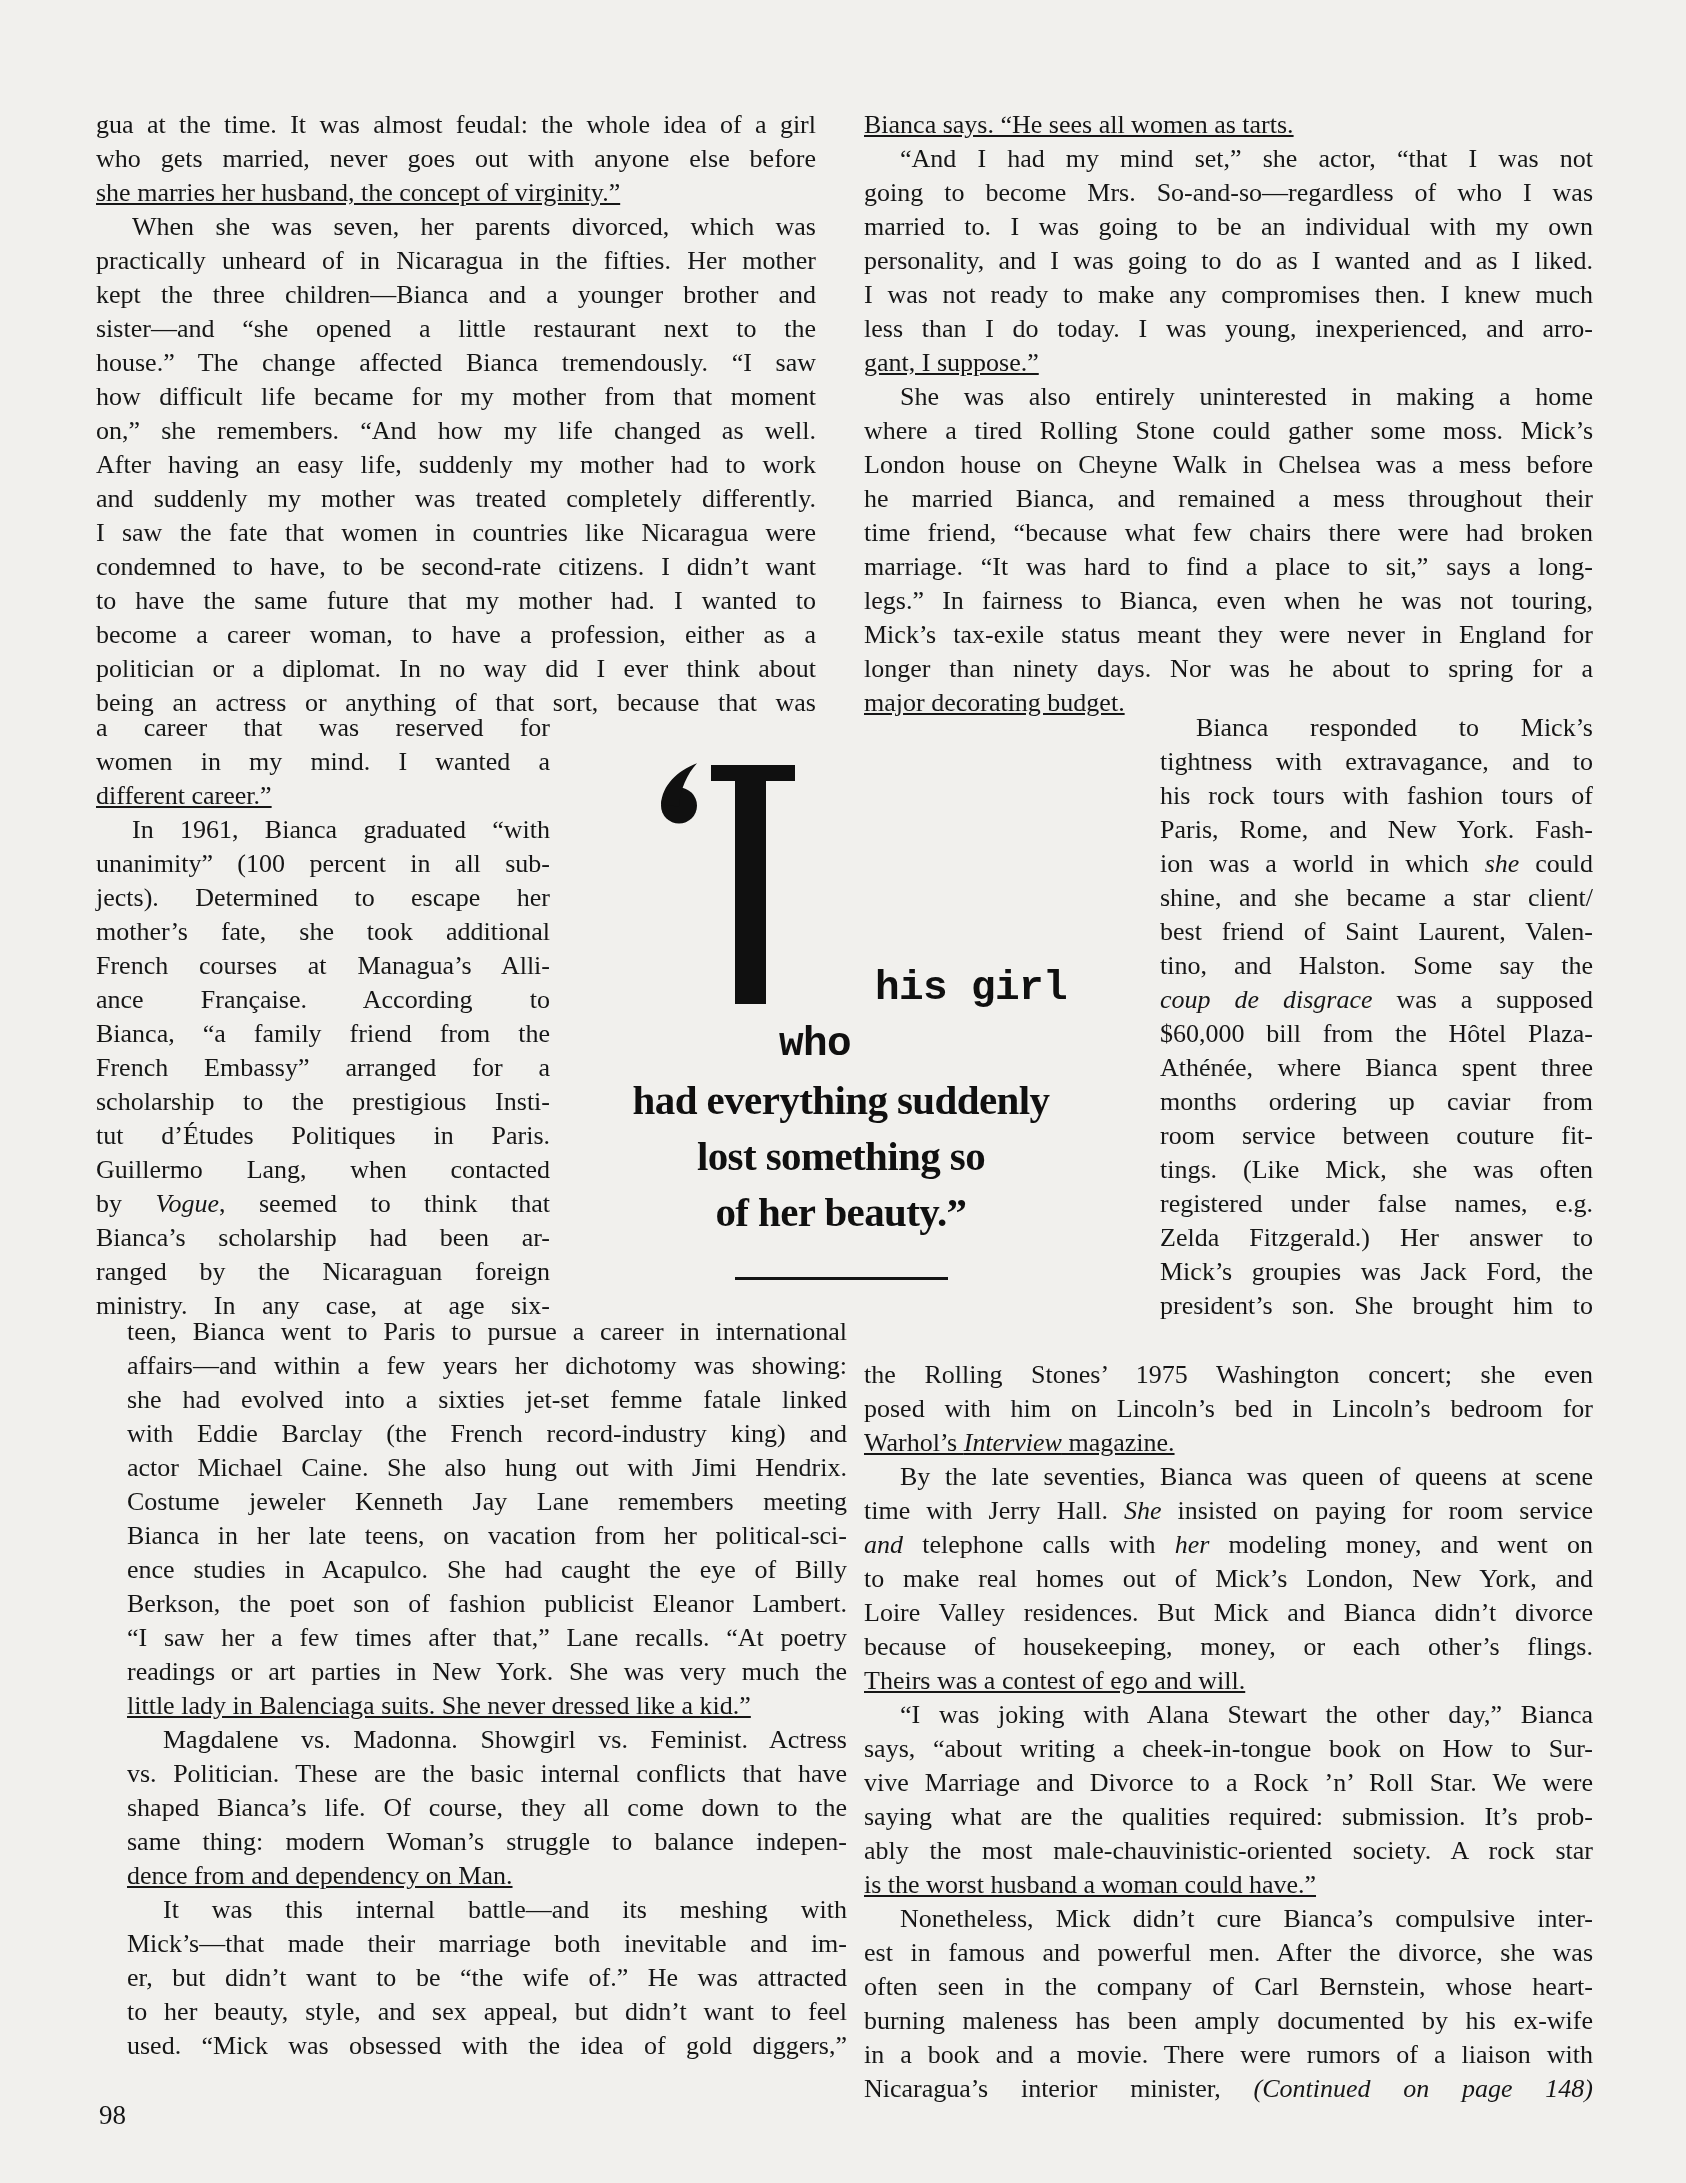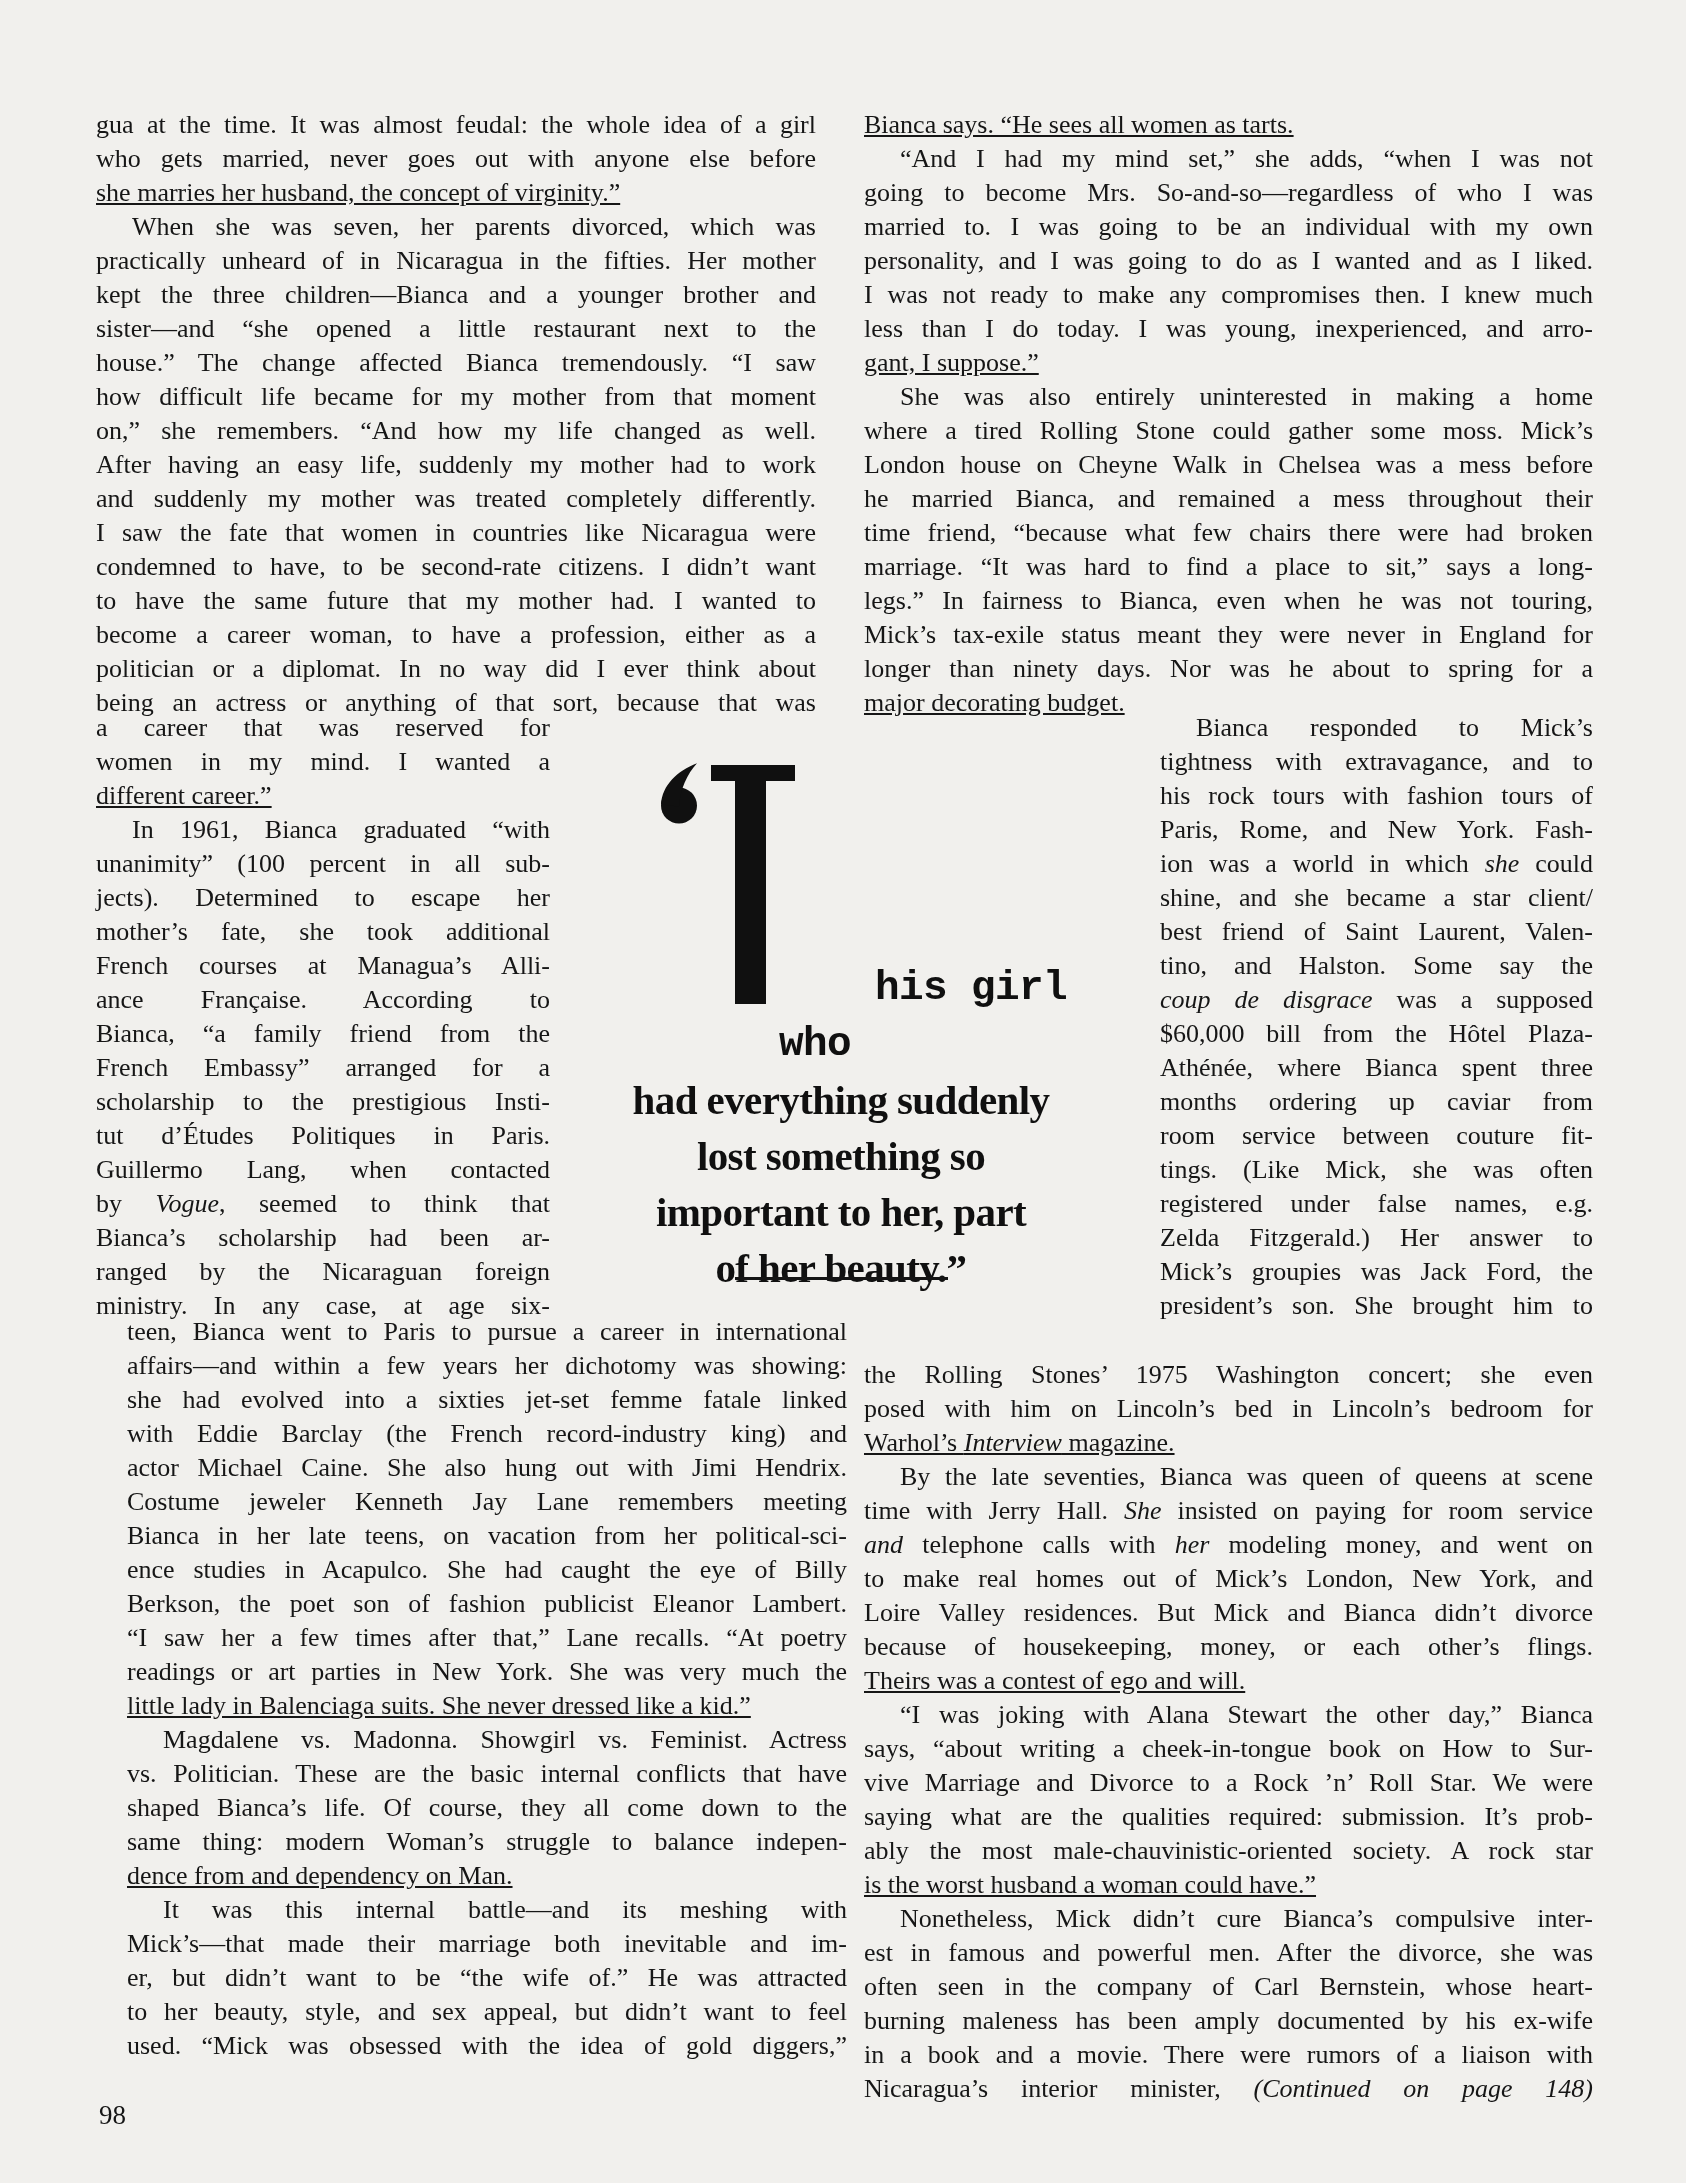--- a/index.html
+++ b/index.html
@@ -99,21 +99,21 @@
     <div class="line end">dence from and dependency on Man.</div>
     <div class="line indent">It was this internal battle—and its meshing with</div>
     <div class="line">Mick’s—that made their marriage both inevitable and im-</div>
     <div class="line">er, but didn’t want to be “the wife of.” He was attracted</div>
     <div class="line">to her beauty, style, and sex appeal, but didn’t want to feel</div>
     <div class="line">used. “Mick was obsessed with the idea of gold diggers,”</div>
   </section>
 
 <section id="ra" class="block">
     <div class="line end">Bianca says. “He sees all women as tarts.</div>
-    <div class="line indent">“And I had my mind set,” she adds, “when I was not</div>
+    <div class="line indent">“And I had my mind set,” she actor, “that I was not</div>
     <div class="line">going to become Mrs. So-and-so—regardless of who I was</div>
     <div class="line">married to. I was going to be an individual with my own</div>
     <div class="line">personality, and I was going to do as I wanted and as I liked.</div>
     <div class="line">I was not ready to make any compromises then. I knew much</div>
     <div class="line">less than I do today. I was young, inexperienced, and arro-</div>
     <div class="line end">gant, I suppose.”</div>
     <div class="line indent">She was also entirely uninterested in making a home</div>
     <div class="line">where a tired Rolling Stone could gather some moss. Mick’s</div>
     <div class="line">London house on Cheyne Walk in Chelsea was a mess before</div>
     <div class="line">he married Bianca, and remained a mess throughout their</div>
@@ -176,20 +176,19 @@
       <path d="M56 0 C25 12 2 34 0 64 L28 68 C29 42 41 16 56 0 Z" fill="#101010"></path>
     </svg>
   </div>
   <div id="pq-bar"></div>
   <div id="pq-stem"></div>
 
   <div id="pq-lines">
       <div class="line">his girl who</div>
       <div class="line">had everything suddenly</div>
       <div class="line">lost something so</div>
-      <div class="line">important to her, part</div>
       <div class="line">of her beauty.”</div>
     </div>
   <div id="pq-rule"></div>
 </div>
 
 <div id="pagenum">98</div>
 
 
 </body></html>

